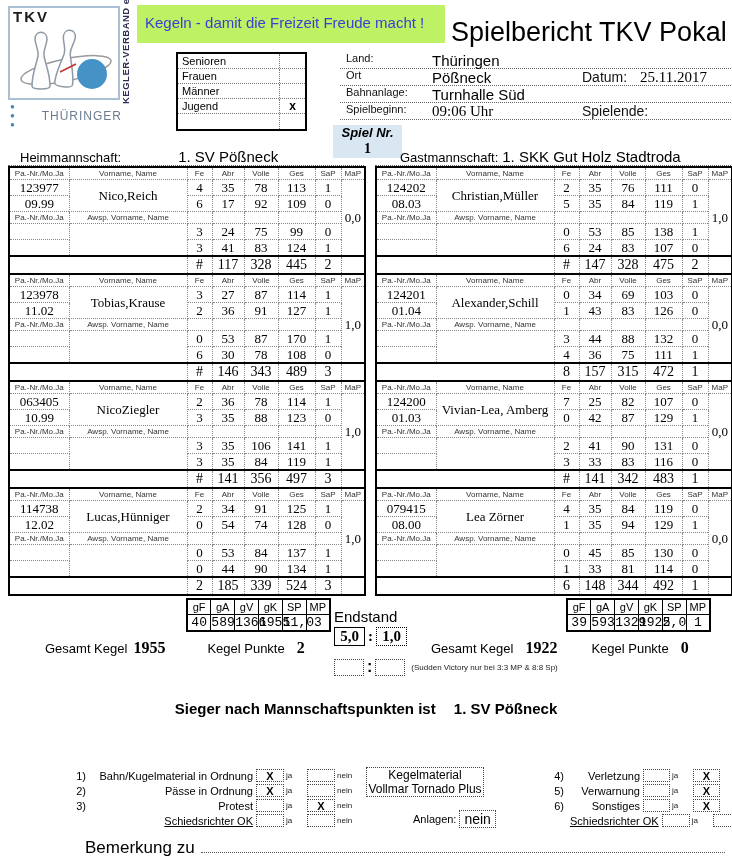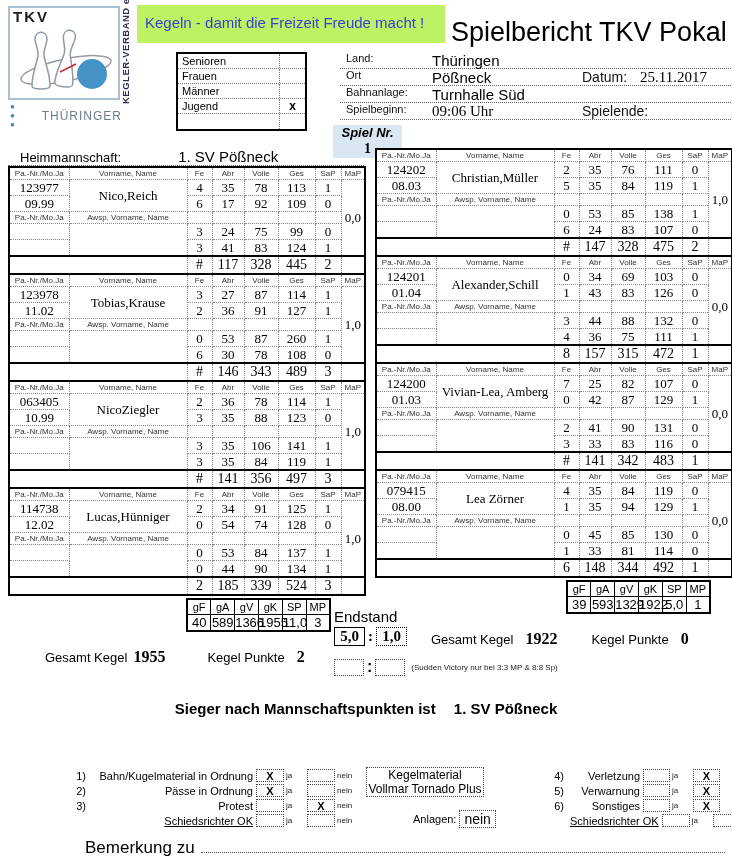--- a/index.html
+++ b/index.html
@@ -55,23 +55,23 @@
   .player-table td.name-cell{font-family:"Liberation Sans",sans-serif;font-size:15px;line-height:1.05}
   .player-table tr.sub-row td{height:12px;font-size:8px;color:#333;line-height:11px}
   .player-table td.map-cell{font-size:13px}
   .player-table tr.sum-row td{height:17px;font-size:14px;font-family:"Liberation Serif",serif;border-top:2px solid #000}
 
   .totals-table{border-collapse:collapse;table-layout:fixed;width:145px;border:2px solid #000;margin-top:2px}
   .home .totals-table{margin-left:178px}
   .guest .totals-table{margin-left:191px}
   .totals-table td{border:1px solid #000;text-align:center;padding:0}
   .totals-table tr.t-hdr td{height:15px;font-size:11px}
-  .totals-table tr.t-val td{height:17px;font-size:13px;font-family:Liberation Sans, sans-serif}
-
-  .gesamt-row{display:flex;align-items:baseline;margin-top:16px;font-size:13px;white-space:nowrap}
+  .totals-table tr.t-val td{height:17px;font-size:13px;font-family:Liberation Mono, monospace}
+
+  .gesamt-row{display:flex;align-items:baseline;margin-top:7px;font-size:13px;white-space:nowrap}
   .g-val{font-weight:bold;font-size:16px;font-family:"Liberation Serif",serif}
   .home .g-kegel-label{margin-left:37px}
   .home .g-kegel-val{margin-left:6px}
   .home .g-punkte-label{margin-left:42px}
   .home .g-punkte-val{margin-left:12px}
   .guest .g-kegel-label{margin-left:56px}
   .guest .g-kegel-val{margin-left:12px}
   .guest .g-punkte-label{margin-left:34px}
   .guest .g-punkte-val{margin-left:12px}
 
@@ -327,21 +327,21 @@
               <td></td>
         <td></td>
               <td></td>
       </tr>
       <tr class="val-row">
         <td></td>
         <td rowspan="2"></td>
         <td>0</td>
         <td>53</td>
         <td>87</td>
-        <td>260</td>
+        <td>170</td>
         <td>1</td>
       </tr>
       <tr class="val-row">
         <td></td>
         <td>6</td>
         <td>30</td>
         <td>78</td>
         <td>108</td>
         <td>0</td>
       </tr>
@@ -535,20 +535,24 @@
     </table>
     <div class="gesamt-row">
       <span class="g-kegel-label">Gesamt Kegel</span>
       <span class="g-val g-kegel-val">1955</span>
       <span class="g-punkte-label">Kegel Punkte</span>
       <span class="g-val g-punkte-val">2</span>
     </div>
   </div>
 
   <div class="team-col guest">
+    <div class="team-header">
+      <span class="team-label">Gastmannschaft:</span>
+      <span class="team-name">1. SKK Gut Holz Stadtroda</span>
+    </div>
     <div class="blocks">
   <table class="player-table">
     <colgroup>
       <col style="width:60px">
             <col style="width:118px">
             <col style="width:25px">
             <col style="width:32px">
       <col style="width:34px">
             <col style="width:37px">
             <col style="width:26px">

